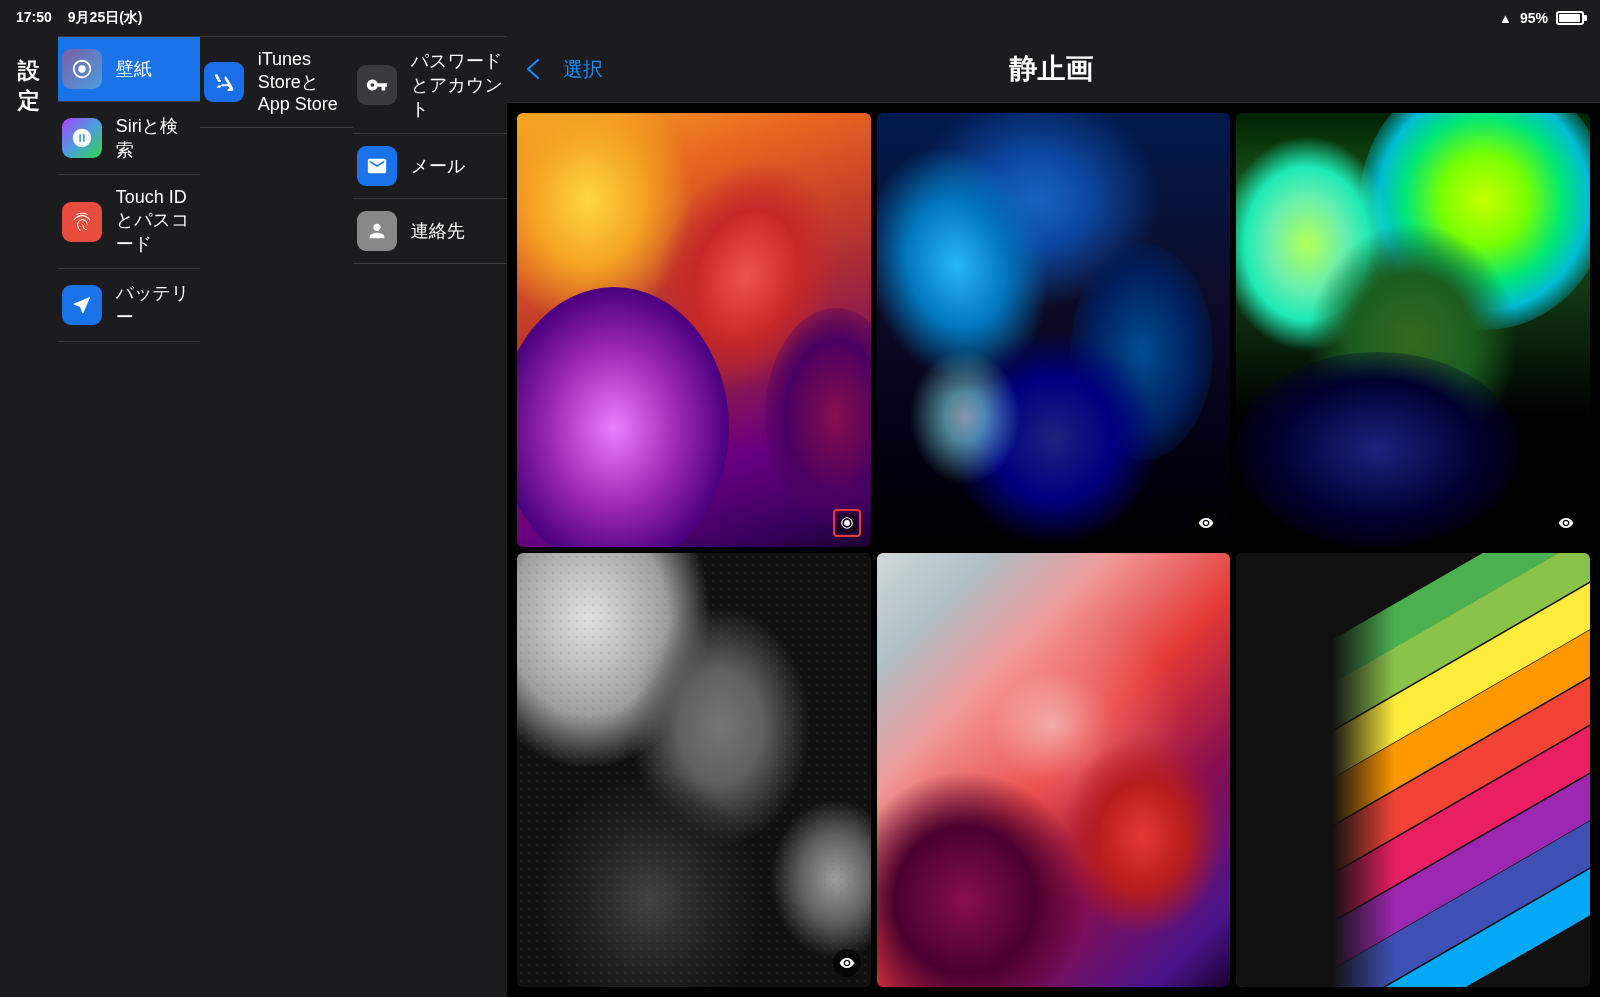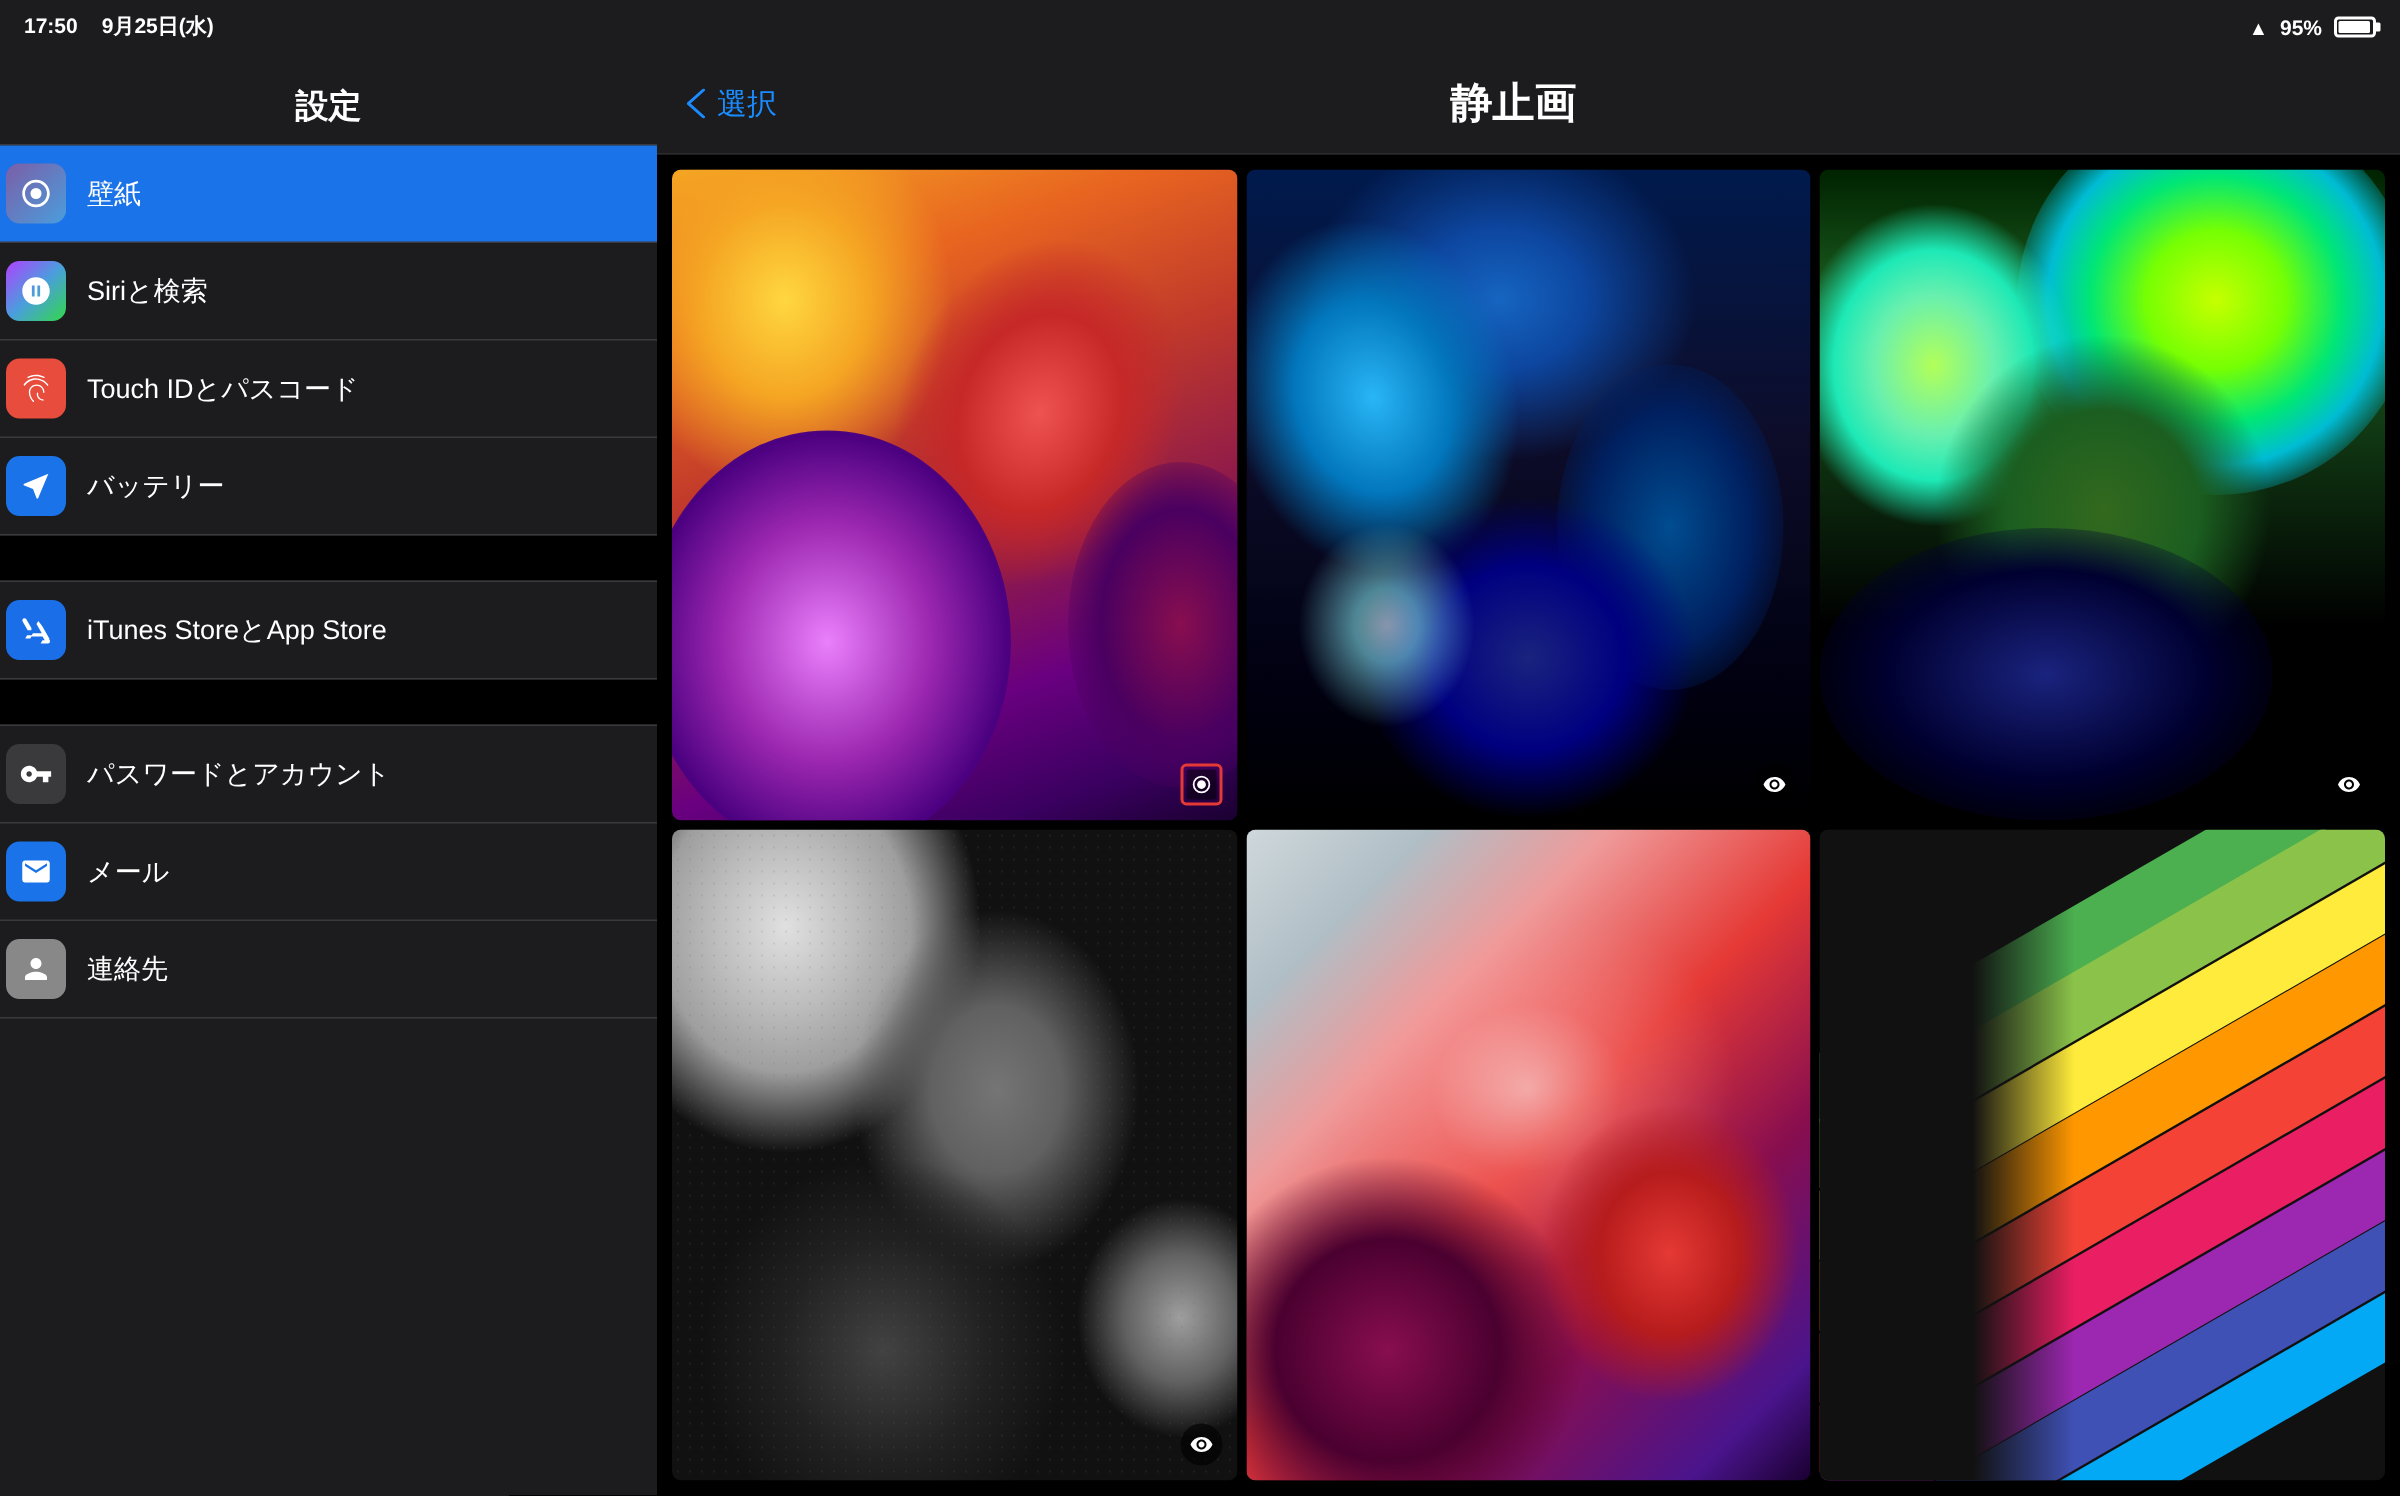--- a/index.html
+++ b/index.html
@@ -42,24 +42,24 @@
 
     
     .main {
       display: flex;
       flex: 1;
       overflow: hidden;
     }
 
     
     .sidebar {
-      width: 438px;
+      width: 507px;
       background: #1c1c1e;
       display: flex;
-      flex-direction: column;
+      flex-direction: row;
       flex-shrink: 0;
     }
     .sidebar-header {
       padding: 20px 16px 10px;
       text-align: center;
       background: #1c1c1e;
     }
     .sidebar-header h1 {
       color: #fff;
       font-size: 22px;
@@ -119,21 +119,21 @@
       align-items: center;
       padding: 14px 20px;
       border-bottom: 1px solid #2c2c2e;
       background: #1c1c1e;
     }
     .back-btn {
       display: flex; align-items: center;
       color: #1a8cff;
       font-size: 20px;
       cursor: pointer;
-      gap: 4px;
+      gap: 20px;
     }
     .right-title {
       flex: 1;
       text-align: center;
       color: #fff;
       font-size: 28px;
       font-weight: 600;
     }
 
     

